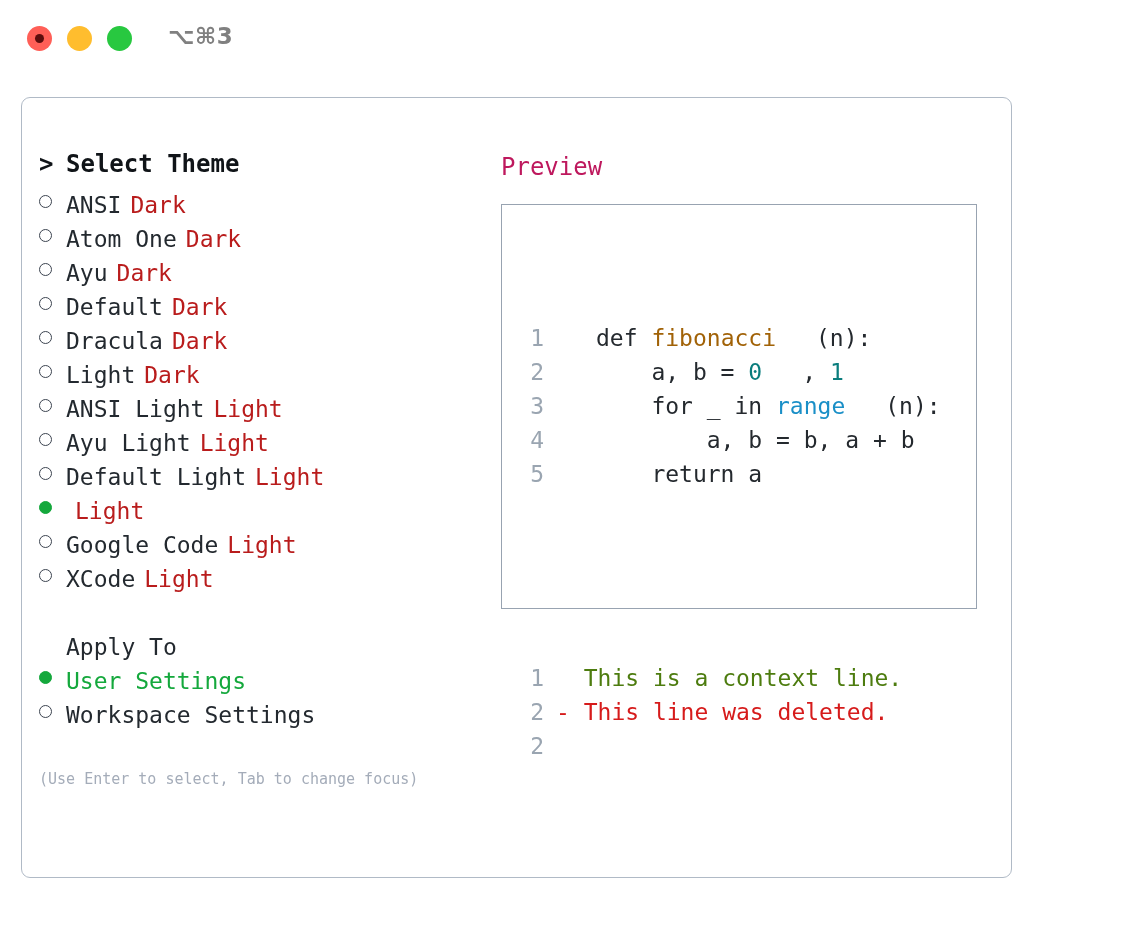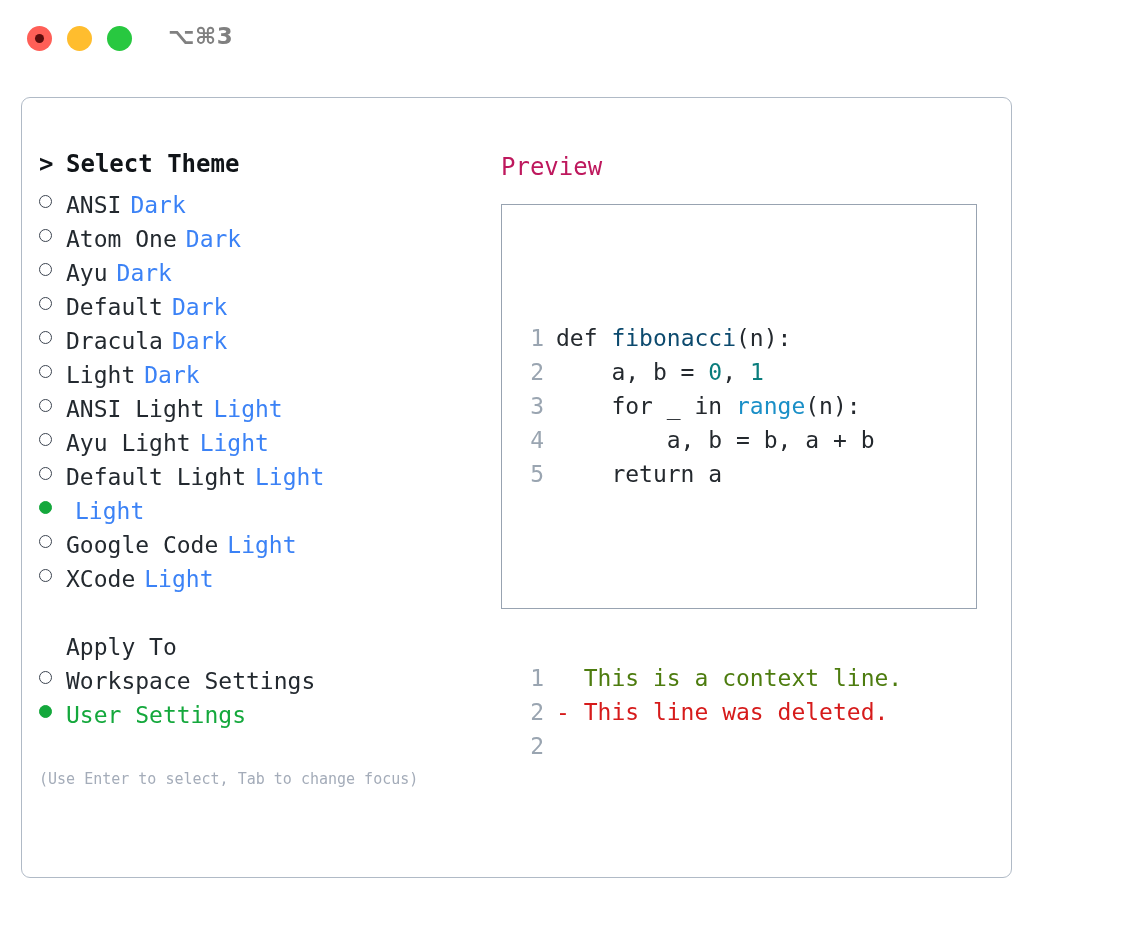--- a/index.html
+++ b/index.html
@@ -133,21 +133,21 @@
     height: 13px;
     border-radius: 50%;
     box-sizing: border-box;
   }
   .dot.empty  { border: 1.9px solid #3c4450; background: transparent; }
   .dot.filled { background: #14a83c; border: 1.9px solid #14a83c; }
 
   .row .label     { color: #23292f; }
   .row .label.sel { color: #14a83c; }
   .row .tag {
-    color: #3b82f6;
+    color: #b91c1c;
     padding-left: 9px;
   }
 
   .section-head {
     display: flex;
     align-items: flex-end;
     height: 34px;
     font-size: 23px;
     color: #23292f;
     white-space: pre;
@@ -197,22 +197,22 @@
     white-space: pre;
   }
   .code-line { display: flex; }
   .lineno {
     width: 30px;
     flex: none;
     text-align: right;
     color: #9aa5b1;
     padding-right: 12px;
   }
-  .code-text { color: #24292e; }
-  .tok-fn   { color: #0c4a6e; }
+  .code-text { color: #24292e; margin-left: 40px; }
+  .tok-fn   { color: #a16207; }
   .tok-num  { color: #0a7d7d; }
   .tok-call { color: #1a8fc7; }
 
   .blank-line { height: 34px; }
 
   .diff-ctx { color: #4d7c0f; }
   .diff-del { color: #d61b1b; }
   .diff-add { color: #00bf2e; }
 </style>
 </head>
@@ -254,22 +254,22 @@
           </div>
 
         <div class="spacer-34"></div>
 
         <div class="section-head">
           <span class="marker"></span>
           <span>Apply To</span>
         </div>
 
         <div id="apply-rows">
+            <div class="row"><span class="marker"><span class="dot filled"></span></span><span class="label sel">User Settings</span></div>
             <div class="row"><span class="marker"><span class="dot empty"></span></span><span class="label">Workspace Settings</span></div>
-            <div class="row"><span class="marker"><span class="dot filled"></span></span><span class="label sel">User Settings</span></div>
           </div>
 
         <div class="spacer-34"></div>
 
         <div class="hint">(Use Enter to select, Tab to change focus)</div>
       </div>
 
       <div class="right-col">
         <div class="preview-title">Preview</div>
         <div class="preview-box">

